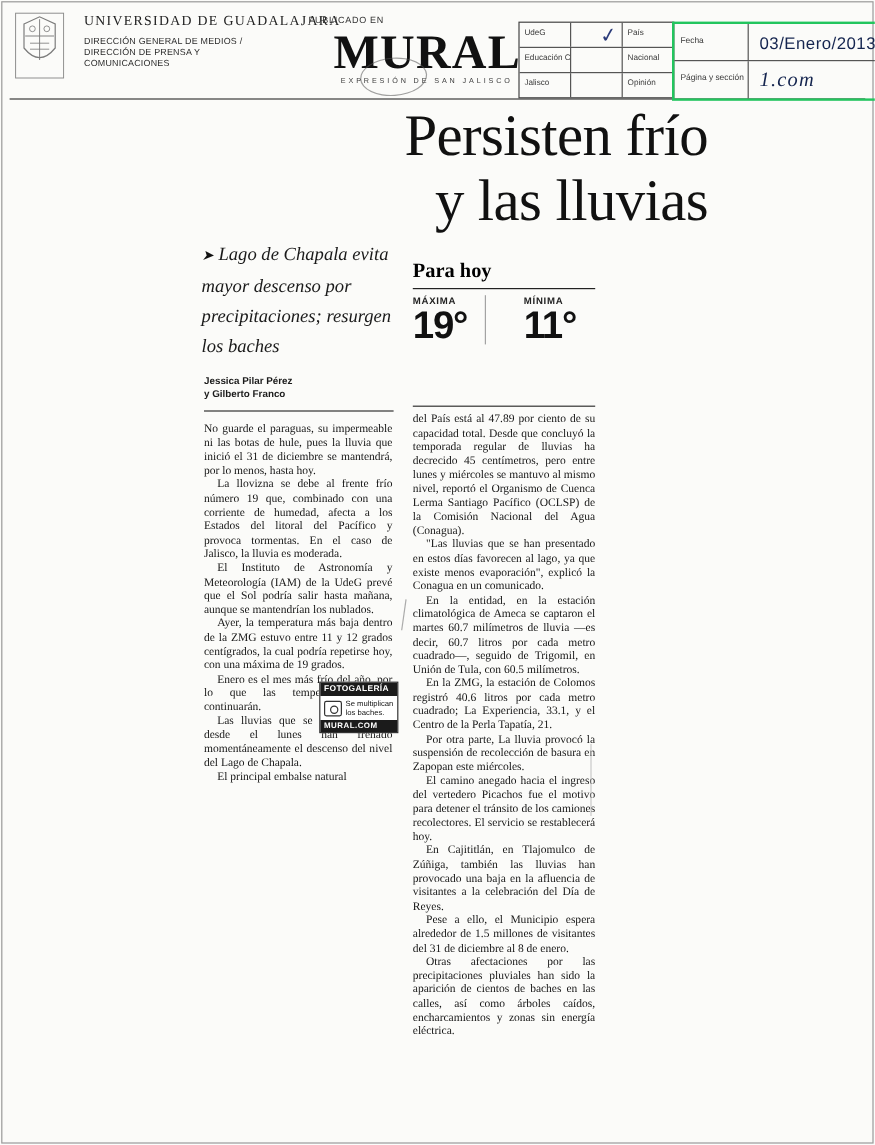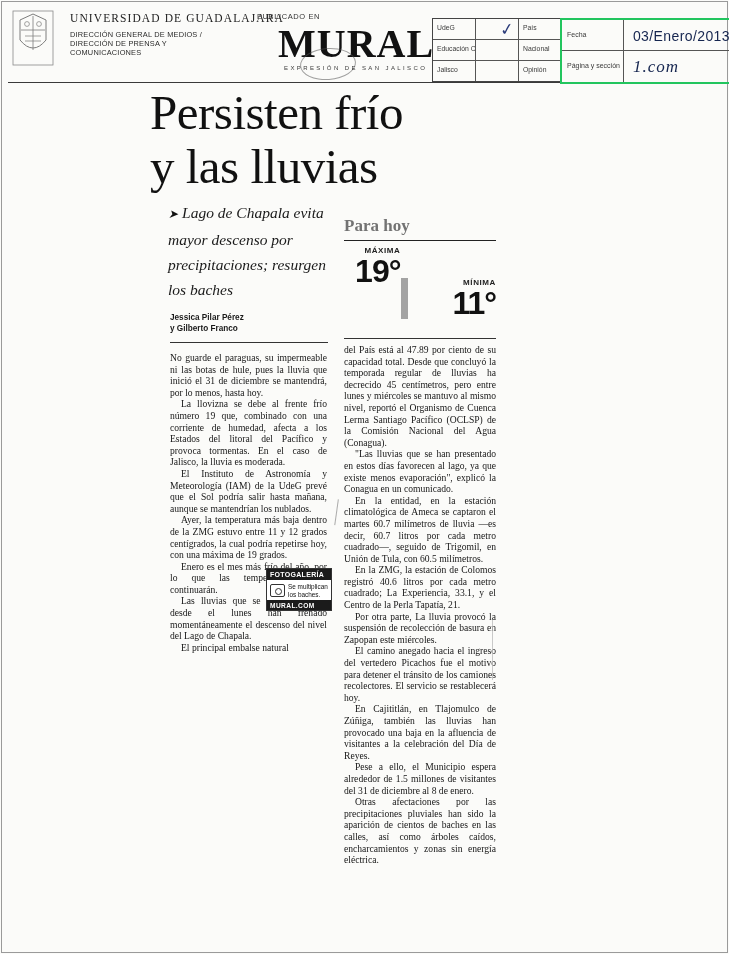--- a/index.html
+++ b/index.html
@@ -177,21 +177,21 @@
     padding-top: 6px;
     letter-spacing: 1px;
   }
 
   
   .headline {
     position: absolute;
     left: 150px;
     top: 86px;
     width: 440px;
-    text-align: left;
+    text-align: right;
     font-family: "Liberation Serif", serif;
     font-size: 49px;
     line-height: 54px;
     color: #111;
     letter-spacing: -0.5px;
   }
 
   
   .deck {
     position: absolute;
@@ -234,36 +234,35 @@
   .parahoy {
     position: absolute;
     left: 344px;
     top: 216px;
     width: 152px;
   }
   .parahoy .title {
     font-family: "Liberation Serif", serif;
     font-weight: bold;
     font-size: 17px;
-    color: #737373;
+    color: #000000;
     border-bottom: 1.5px solid #222;
     padding-bottom: 4px;
   }
   .parahoy .cols {
     display: flex;
     margin-top: 5px;
   }
   .parahoy .col {
     flex: 1;
-    text-align: right;
+    text-align: left;
   }
   .parahoy .col.right {
-    border-left: 7px solid #a3a3a3;
+    border-left: 1px solid #a3a3a3;
     padding-left: 32px;
-    margin-top: 32px;
   }
   .parahoy .lbl {
     font-family: "Liberation Sans", sans-serif;
     font-size: 8px;
     font-weight: bold;
     letter-spacing: .6px;
     color: #222;
   }
   .parahoy .val {
     font-family: "Liberation Sans", sans-serif;

